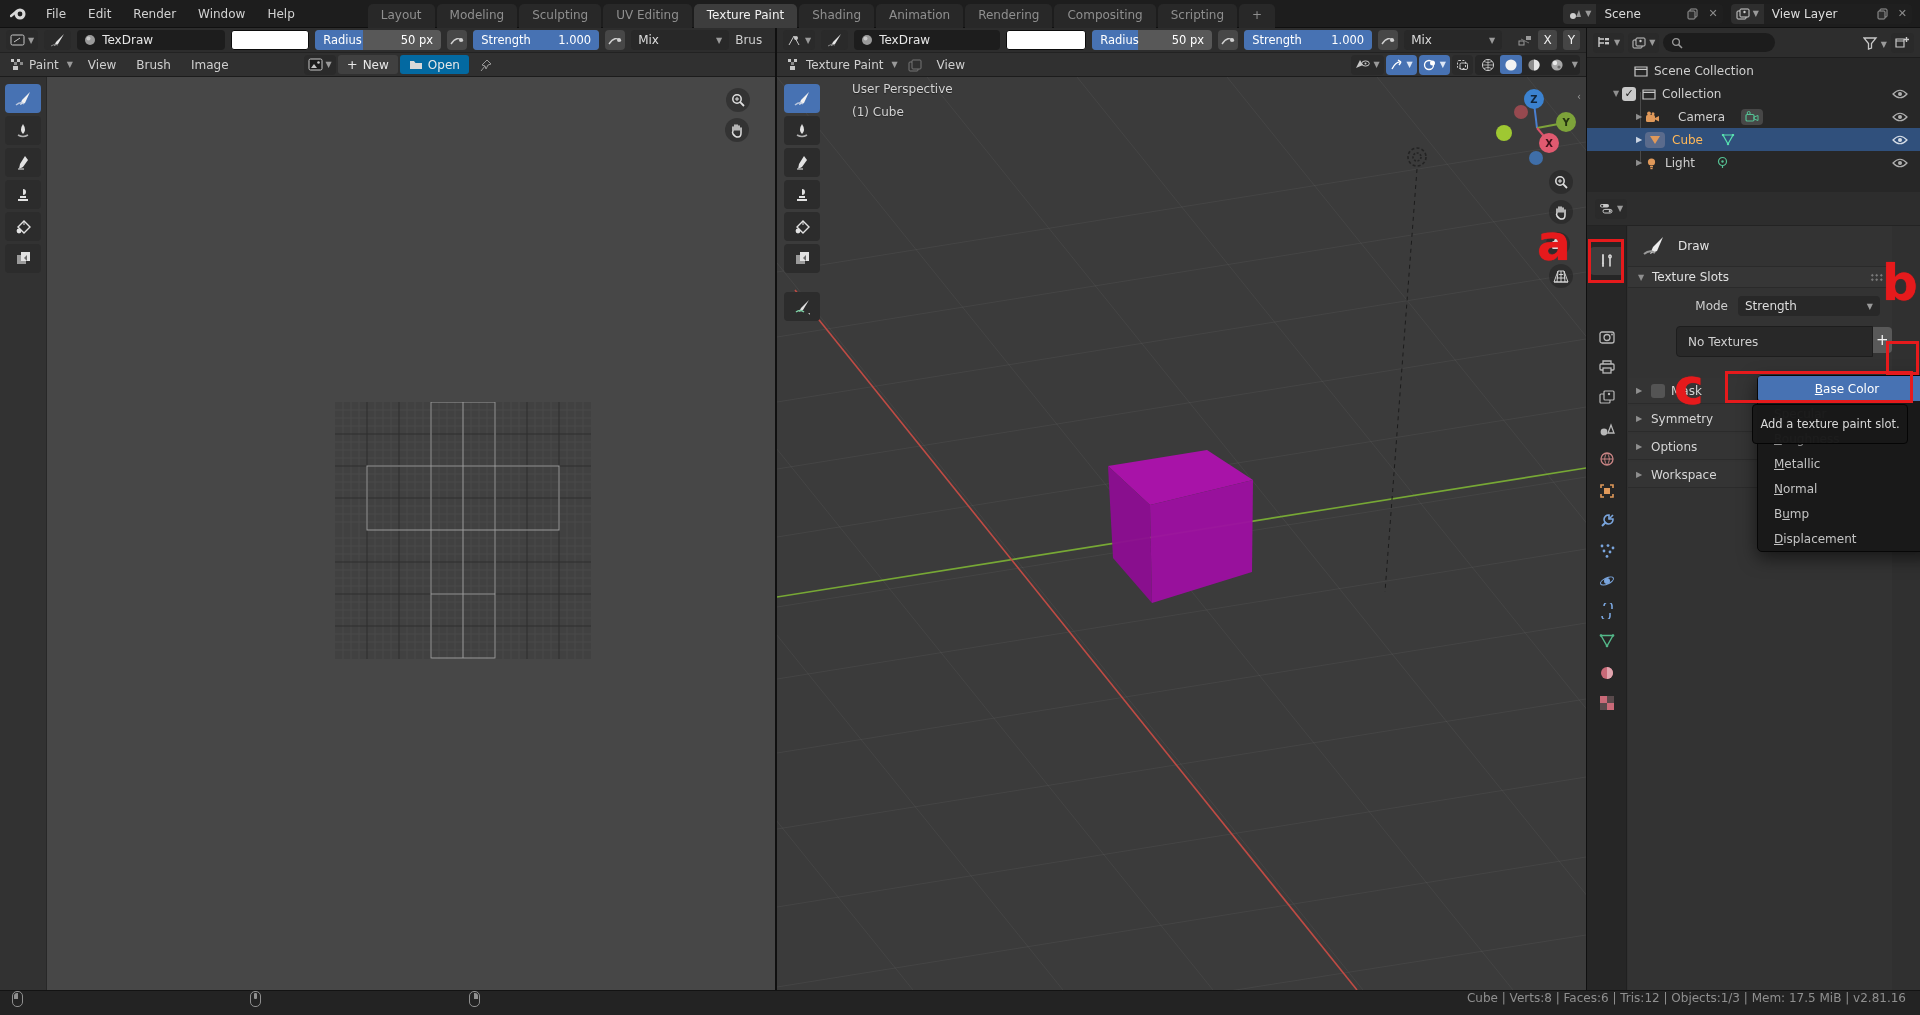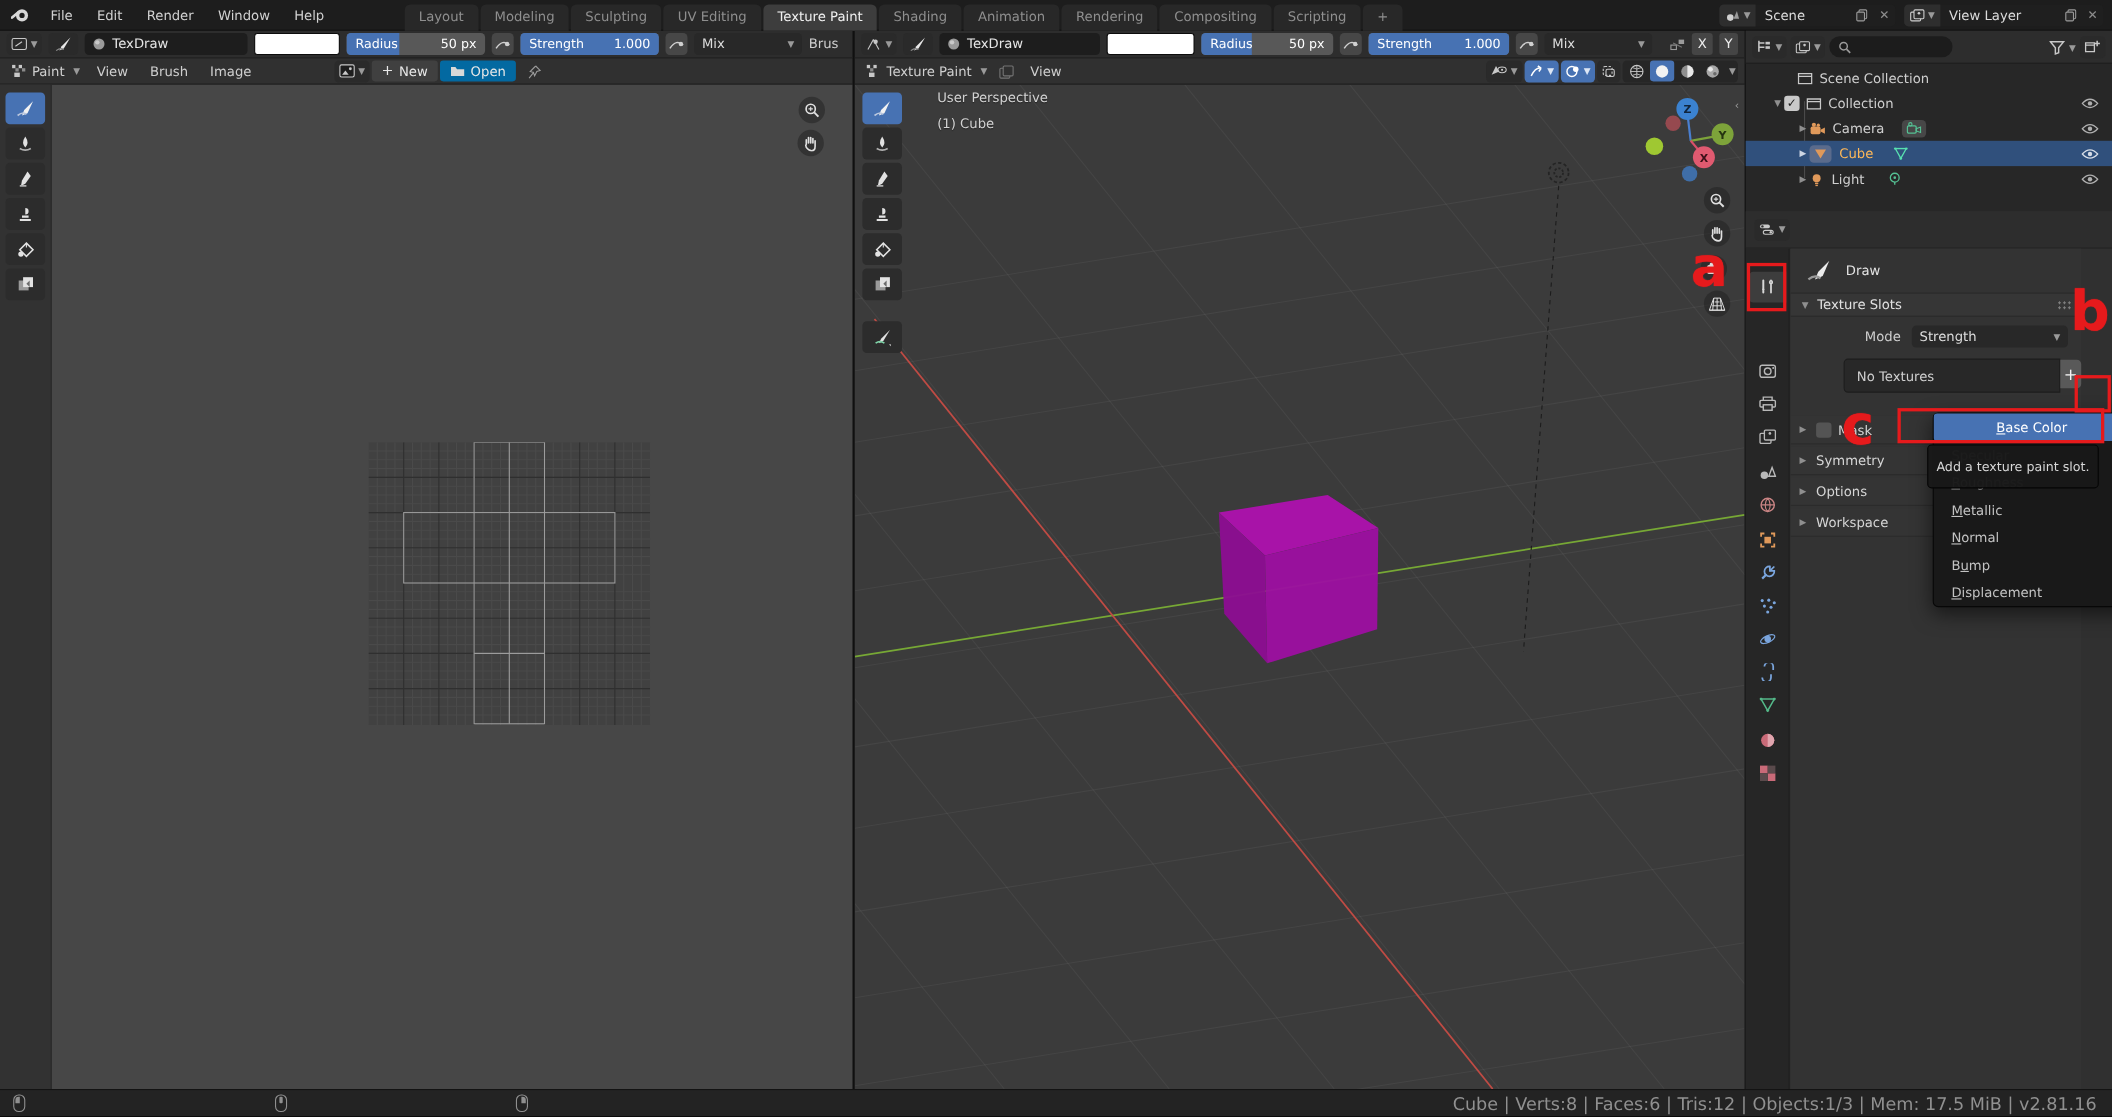--- a/index.html
+++ b/index.html
@@ -70,21 +70,21 @@
   .cp-row{position:absolute;left:41px;width:291px;height:26px;display:flex;align-items:center;gap:6px;color:#d6d6d6;border-bottom:1px solid #2b2b2b;background:#343434;padding:0 5px;}
   .checkbox{width:14px;height:14px;background:#c9c9c9;border-radius:3px;color:#222;font-size:11px;display:flex;align-items:center;justify-content:center;}
   
   #slot-menu{position:absolute;background:#191919;border:1px solid #070707;border-radius:5px;box-shadow:0 6px 18px rgba(0,0,0,.55);z-index:30;}
   .pm-item{height:25px;display:flex;align-items:center;padding:0 16px;color:#c3c3c3;}
   .pm-item.hl{background:var(--accent);color:#fff;justify-content:center;border-radius:3px;}
   .pm-item .u{text-decoration:underline;}
   .pm-item.dim{color:#8f8f8f;}
   #tooltip{position:absolute;background:rgba(25,25,25,.97);border:1px solid #050505;border-radius:4px;color:#d8d8d8;display:flex;align-items:center;justify-content:center;font-size:11.5px;z-index:40;}
   
-  #statusbar{left:0;top:990px;width:1920px;height:25px;background:#232323;border-top:1px solid #131313;display:flex;align-items:center;color:#909090;font-size:16px;}
+  #statusbar{left:0;top:990px;width:1920px;height:25px;background:#232323;border-top:1px solid #131313;display:flex;align-items:flex-start;color:#909090;font-size:12px;}
   .mouse{width:11px;height:16px;border:1px solid #8f8f8f;border-radius:5px;position:relative;}
   .mouse i{position:absolute;top:1px;background:#8f8f8f;height:6px;display:block;}
   .mouse.lmb i{left:1px;width:4px;border-radius:3px 0 0 0;}
   .mouse.mmb i{left:3px;width:3px;border-radius:1px;}
   .mouse.rmb i{right:1px;width:4px;border-radius:0 3px 0 0;}
   
   .ann-letter{position:absolute;color:var(--annotation);font-size:50px;font-weight:bold;line-height:1;z-index:60;text-shadow:0 0 1px var(--annotation);}
   .ann-box{position:absolute;border:3px solid var(--annotation);z-index:55;}
 </style>
 </head>
@@ -639,21 +639,21 @@
     </div>
     <div class="ol-row" style="top:77px;">
       <span style="width:46px"></span>
       <span class="ol-caret">▶</span>
       <span><svg class="icon-svg" width="15" height="12" viewBox="0 0 15 12">
             <rect x="1" y="4" width="9" height="7" rx="1.5" fill="#e0995a"></rect>
             <circle cx="4" cy="2.5" r="1.9" fill="#e0995a"></circle>
             <circle cx="8" cy="2.8" r="1.5" fill="#e0995a"></circle>
             <path d="M10 7 L14 5 V10.5 L10 8.5 Z" fill="#e0995a"></path>
           </svg></span>
-      <span style="margin-left:6px">Camera</span>
+      <span style="margin-left:18px">Camera</span>
       <span class="badge" style="margin-left:16px">
           <svg class="icon-svg" width="14" height="11" viewBox="0 0 14 11">
             <rect x="1" y="3.5" width="8" height="6.5" rx="1.2" fill="none" stroke="#55c194" stroke-width="1.2"></rect>
             <circle cx="3.7" cy="2" r="1.5" fill="none" stroke="#55c194"></circle>
             <path d="M9 6 L13 4.5 V9.5 L9 8 Z" fill="none" stroke="#55c194"></path>
           </svg>
         </span>
       <span class="eye"><svg class="icon-svg" width="16" height="10" viewBox="0 0 16 10">
             <path d="M1 5 Q8 -2.5 15 5 Q8 12.5 1 5 Z" fill="none" stroke="#b0b0b0" stroke-width="1.2"></path>
             <circle cx="8" cy="5" r="2" fill="#b0b0b0"></circle>

